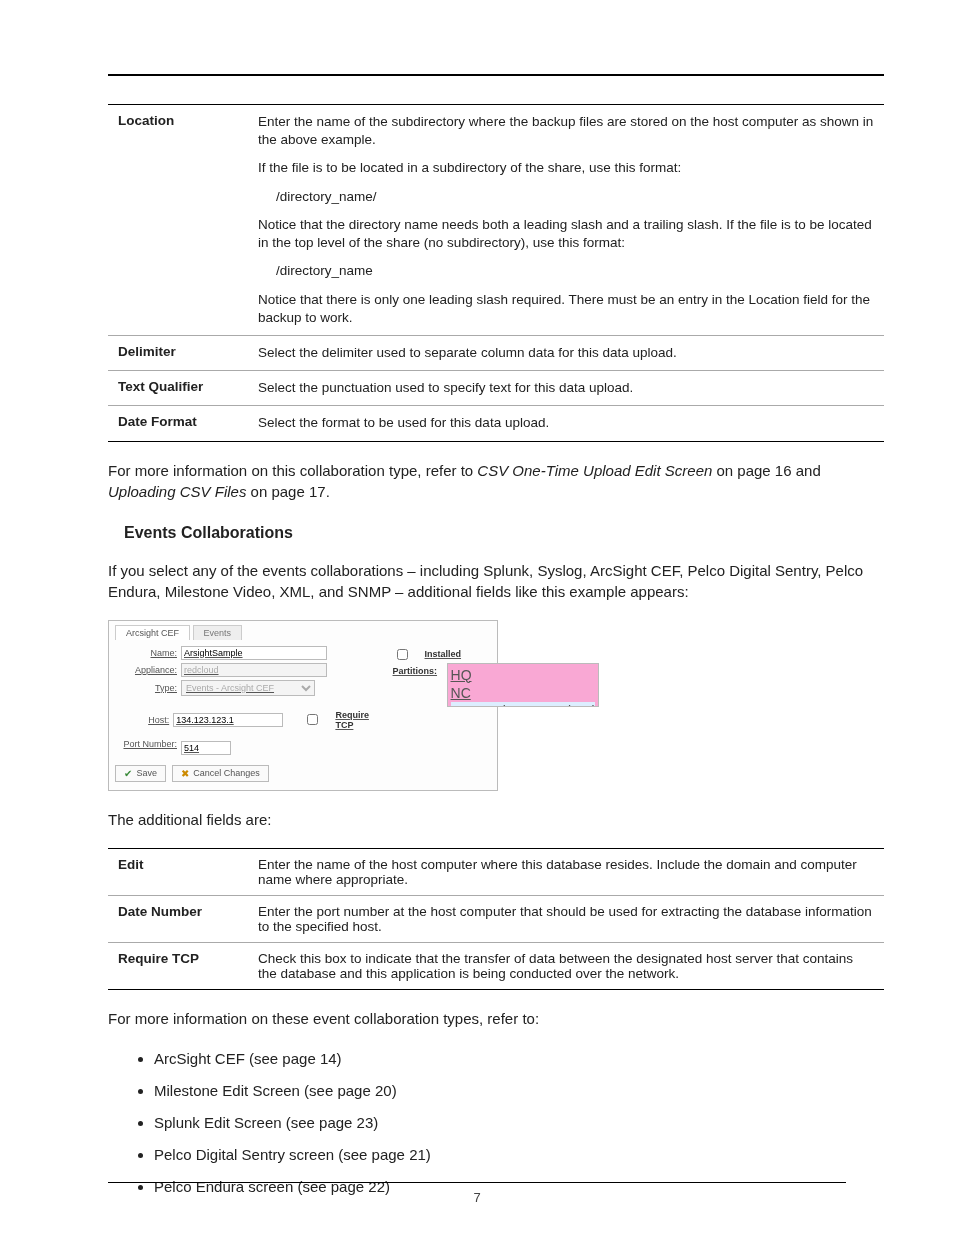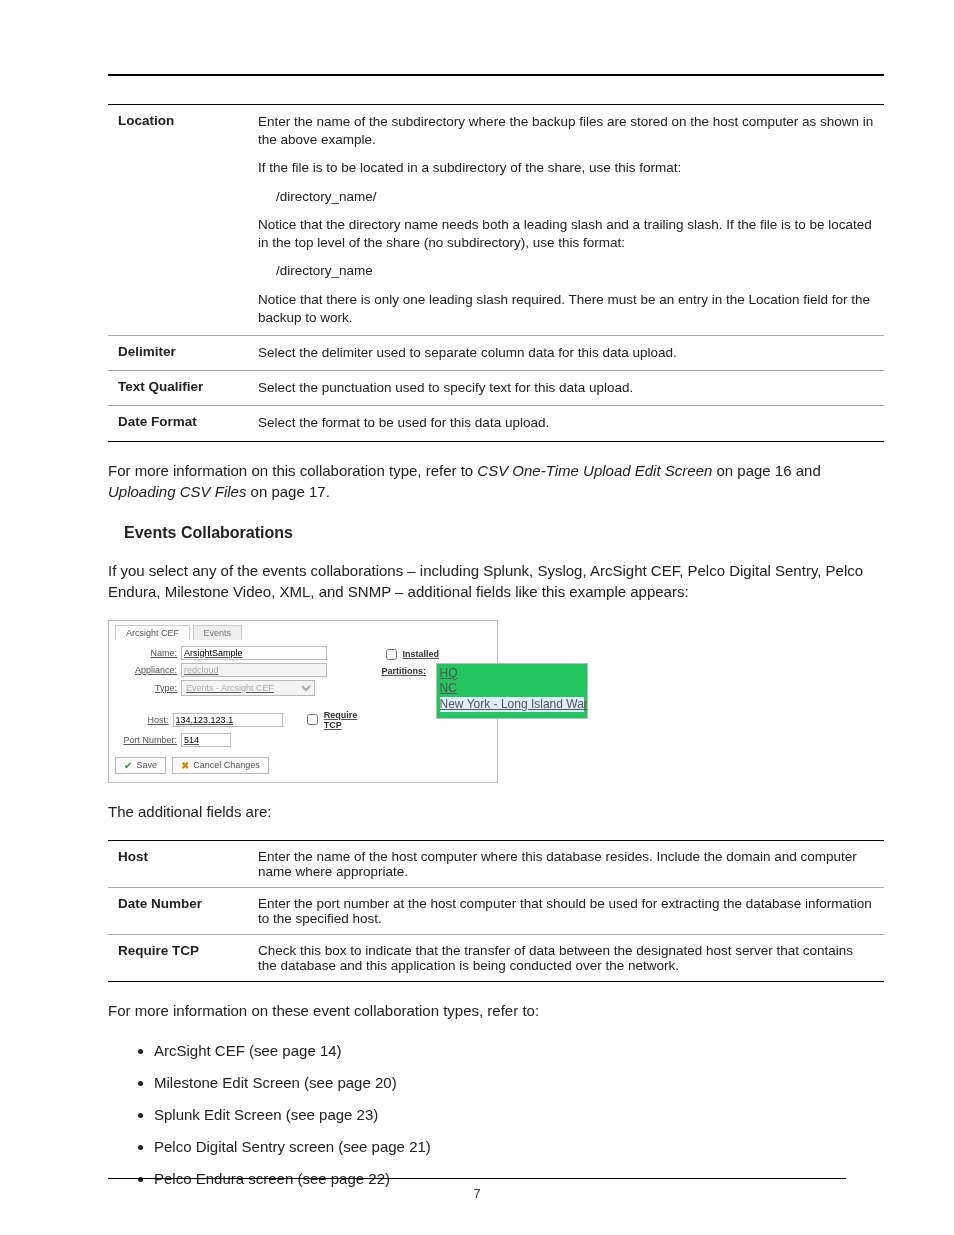--- a/index.html
+++ b/index.html
@@ -86,29 +86,29 @@
     border: 1px solid #bbb;
     padding: 0 2px;
     width: 110px;
     background: #fff;
   }
   .fig-row input.wide { width: 146px; }
   .fig-row input.readonly { background: #f4f4f4; color:#aaa; }
   .fig-row select {
     height: 16px; font-size: 9px; width: 134px; border:1px solid #bbb; background:#f4f4f4; color:#aaa;
   }
-  .fig-check { display: flex; align-items: center; gap: 3px; font-weight: bold; font-size: 9px; color:#333; }
+  .fig-check { display: flex; align-items: center; gap: 14px; font-weight: bold; font-size: 9px; color:#333; }
   .fig-check input { width: 11px; height: 11px; }
   .fig-listbox {
     border: 1px solid #bbb;
     width: 152px;
-    height: 56px;
-    font-size: 12px;
+    height: 44px;
+    font-size: 14px;
     padding: 2px 3px;
-    background: #22c55e;
+    background: #f9a8d4;
     overflow: hidden;
   }
   .fig-listbox div { white-space: nowrap; line-height: 1.3; }
   .fig-listbox .sel { background: #ddeeff; }
   .fig-buttons { margin-top: 10px; display:flex; gap:6px; }
   .fig-btn {
     display: inline-flex; align-items:center; gap:4px;
     border: 1px solid #bbb; background:#fafafa;
     padding: 2px 8px; font-size: 9px; color:#555;
   }
@@ -207,21 +207,21 @@
           <label>Host:</label>
           <input type="text" value="134.123.123.1" style="">
           <div style="width:14px;"></div>
           <div class="fig-check">
             <input type="checkbox" style="">
               <span>Require TCP</span>
           </div>
         </div>
         <div class="fig-row">
           <label style="width:62px;">Port Number:</label>
-          <input type="text" style="width: 50px;" value="514">
+          <input type="text" style="width: 50px; margin-top: 8px;" value="514">
         </div>
       </div>
       <div class="fig-col" style="width:170px;">
         <div class="fig-check">
           <input type="checkbox" style="">
             <span>Installed</span>
         </div>
         <div class="fig-row" style="align-items:flex-start;">
           <label style="width:auto; font-weight:bold; color:#333;">Partitions:</label>
         </div>
@@ -242,21 +242,21 @@
         <span>Cancel Changes</span>
       </div>
     </div>
   </div>
 
   <p class="body">The additional fields are:</p>
 
   <table class="def">
     <tbody>
         <tr>
-      <td class="label" style="width:120px;">Host</td>
+      <td class="label" style="width:120px;">Edit</td>
       <td class="desc">Enter the name of the host computer where this database resides. Include the domain and computer name where appropriate.</td>
     </tr>
     <tr>
       <td class="label">Date Number</td>
       <td class="desc">Enter the port number at the host computer that should be used for extracting the database information to the specified host.</td>
     </tr>
     <tr>
       <td class="label">Require TCP</td>
       <td class="desc">Check this box to indicate that the transfer of data between the designated host server that contains the database and this application is being conducted over the network.</td>
     </tr>

